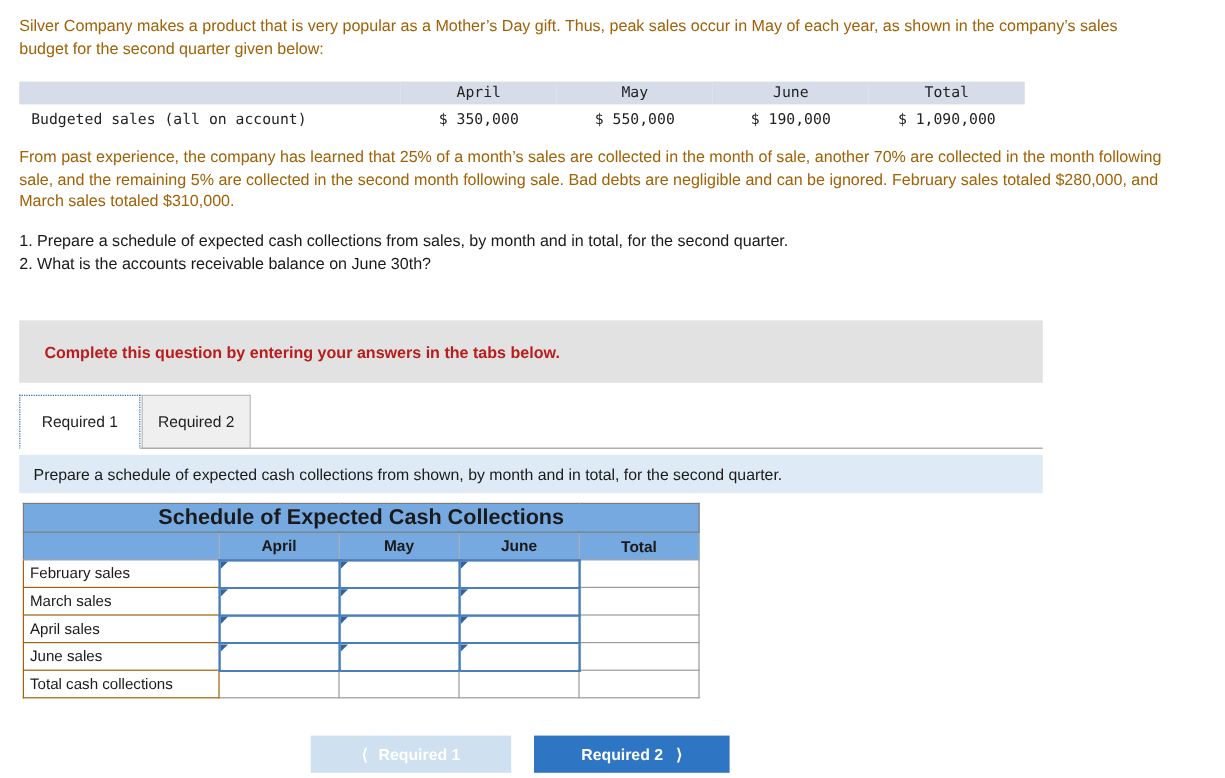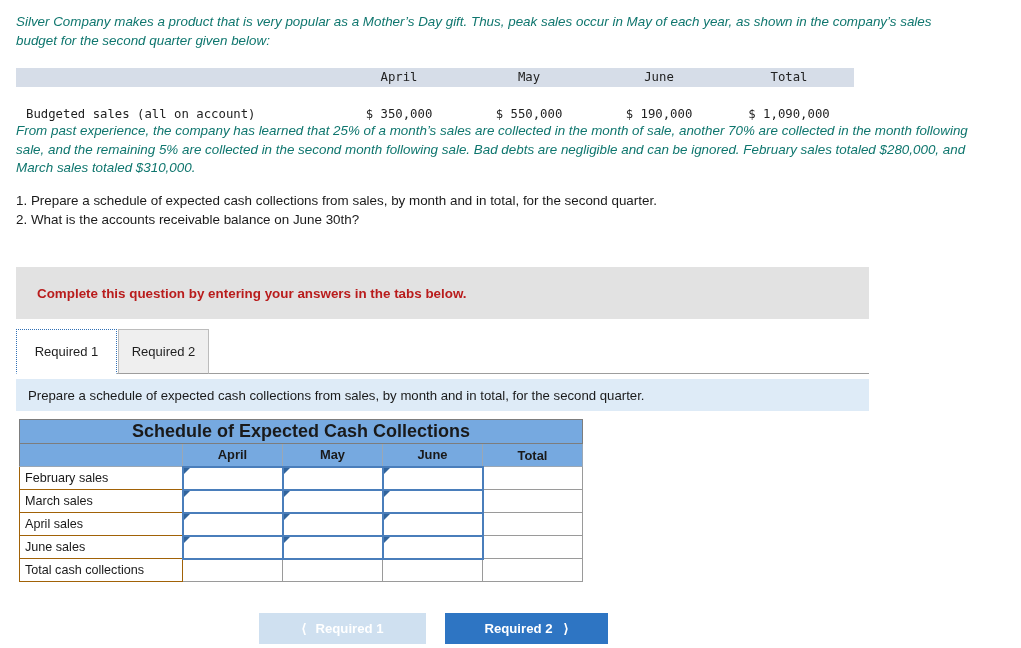--- a/index.html
+++ b/index.html
@@ -17,22 +17,21 @@
 
   .page { position: relative; width: 1021px; height: 648px; }
 
   
   .prose {
     position: absolute;
     left: 16px;
     width: 948px;
     font-size: 13.4px;
     line-height: 18.5px;
-    color: #0f766e;
-    font-style: italic;
+    color: #a16207;
   }
   #intro-para { top: 13px; }
   #collection-para { top: 122px; width: 952px; }
 
   
   .budget-wrap {
     position: absolute;
     left: 16px;
     top: 68px;
     width: 838px;
@@ -42,21 +41,21 @@
   }
   table.budget { border-collapse: collapse; width: 838px; table-layout: fixed; }
   table.budget th, table.budget td {
     padding: 2px 0 3px 0;
     font-weight: normal;
   }
   table.budget thead tr { background: #d6dde8; }
   table.budget th { text-align: center; }
   table.budget .lbl { width: 318px; text-align: left; padding-left: 10px; }
   table.budget .amt { width: 130px; text-align: center; }
-  table.budget tbody td { padding-top: 20px; }
+  table.budget tbody td { padding-top: 5px; }
 
   
   #required-block {
     position: absolute;
     left: 16px;
     top: 192px;
     width: 900px;
     font-size: 13.4px;
     line-height: 18.5px;
   }
@@ -260,21 +259,21 @@
   <div class="tab-strip">
     <div class="tab active">
       <span>Required 1</span>
     </div>
     <div class="tab inactive">
       <span>Required 2</span>
     </div>
   </div>
 
   <div class="blue-prompt">
-    <span>Prepare a schedule of expected cash collections from sales, by month and in total, for the second quarter.</span>
+    <span>Prepare a schedule of expected cash collections from shown, by month and in total, for the second quarter.</span>
   </div>
 
   <div class="sched-wrap">
     <table class="sched">
       <colgroup>
         <col class="c-label">
           <col class="c-mon">
           <col class="c-mon">
           <col class="c-mon">
           <col class="c-mon">

